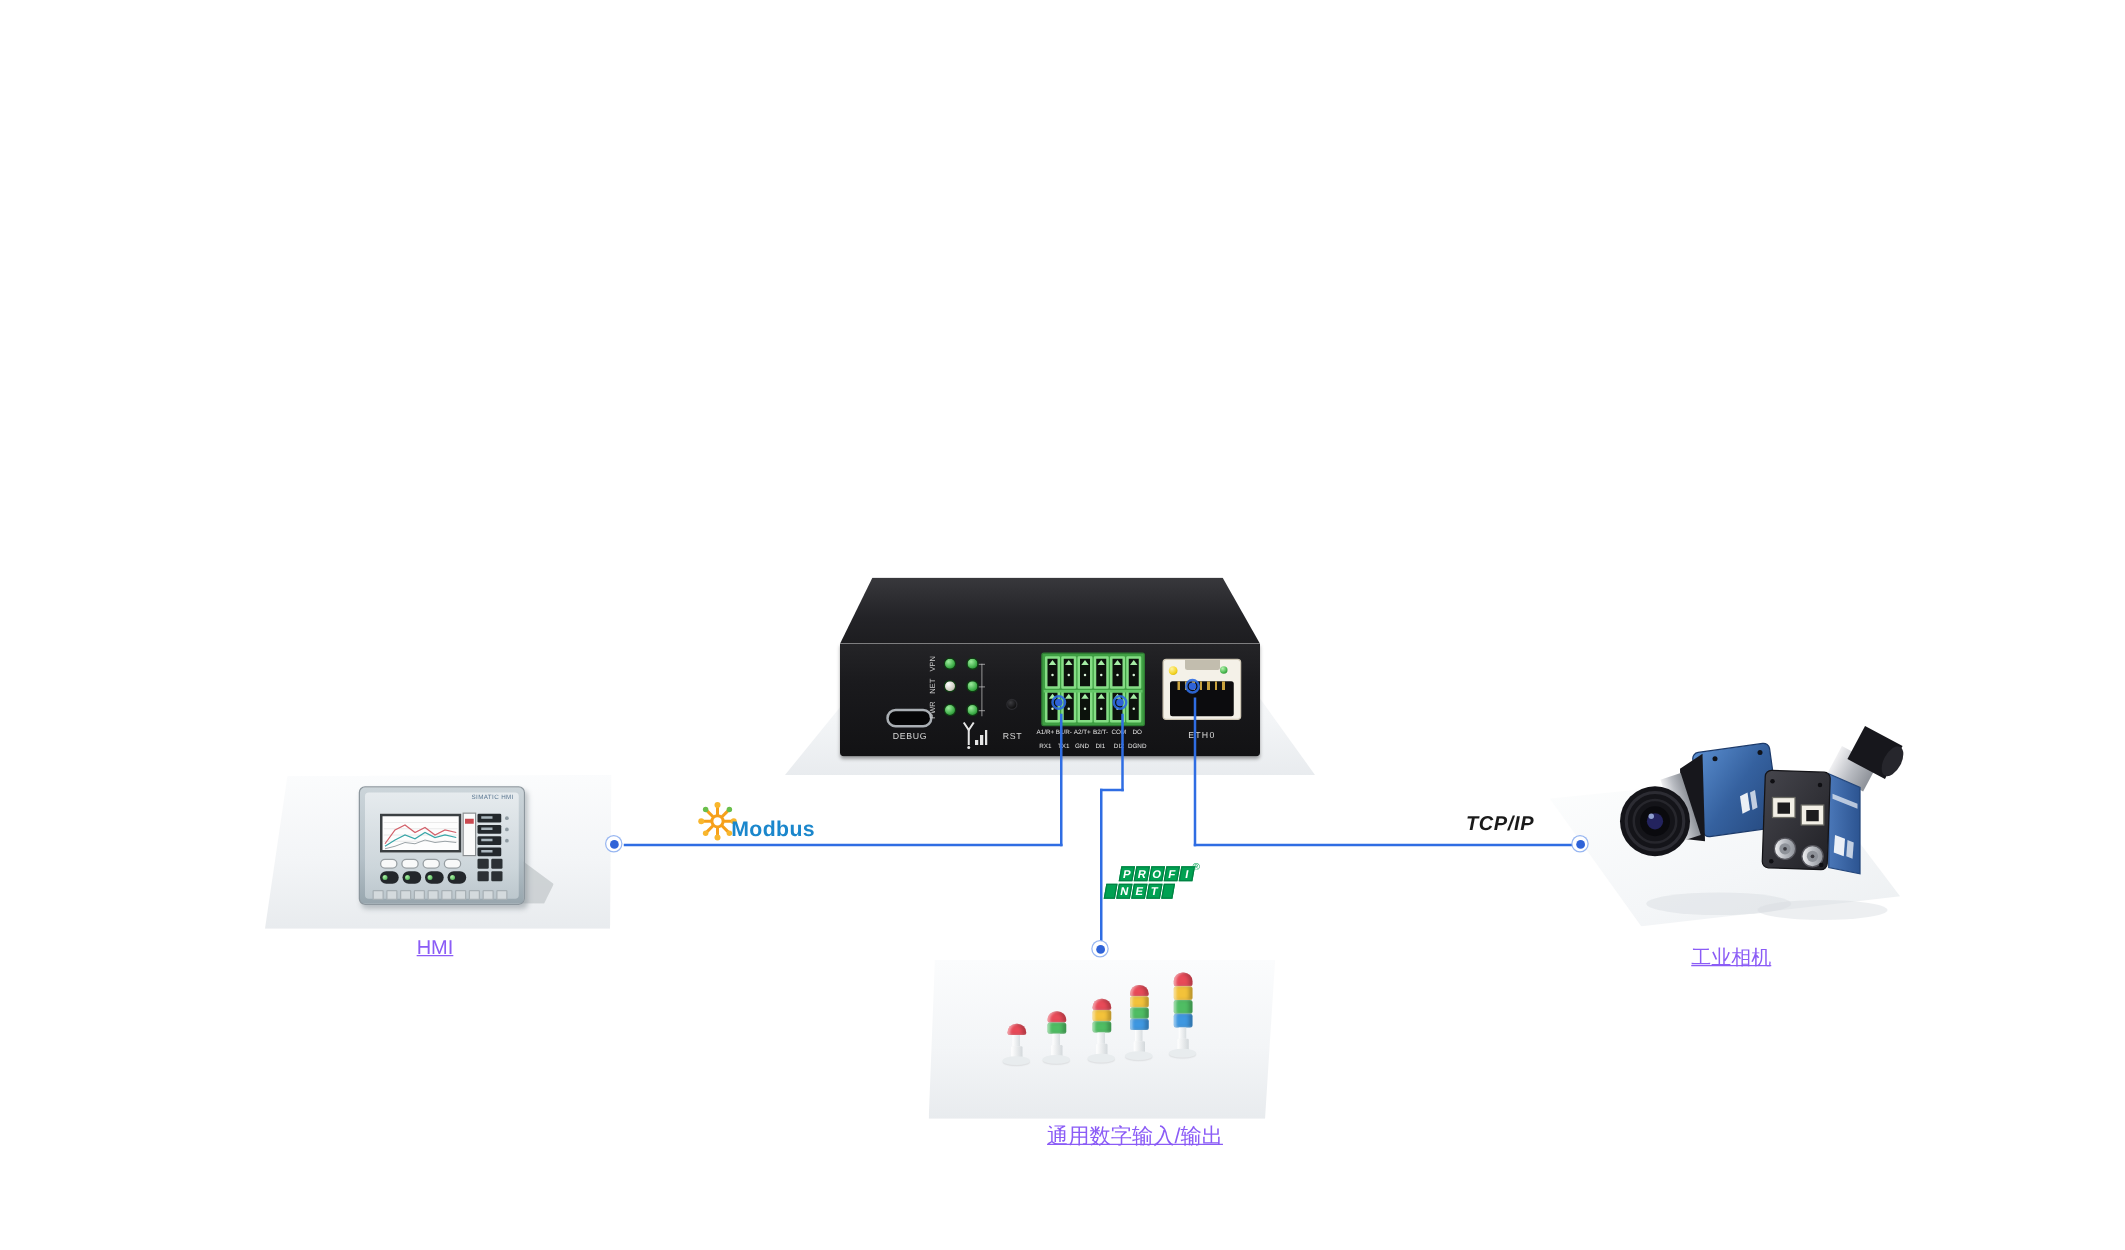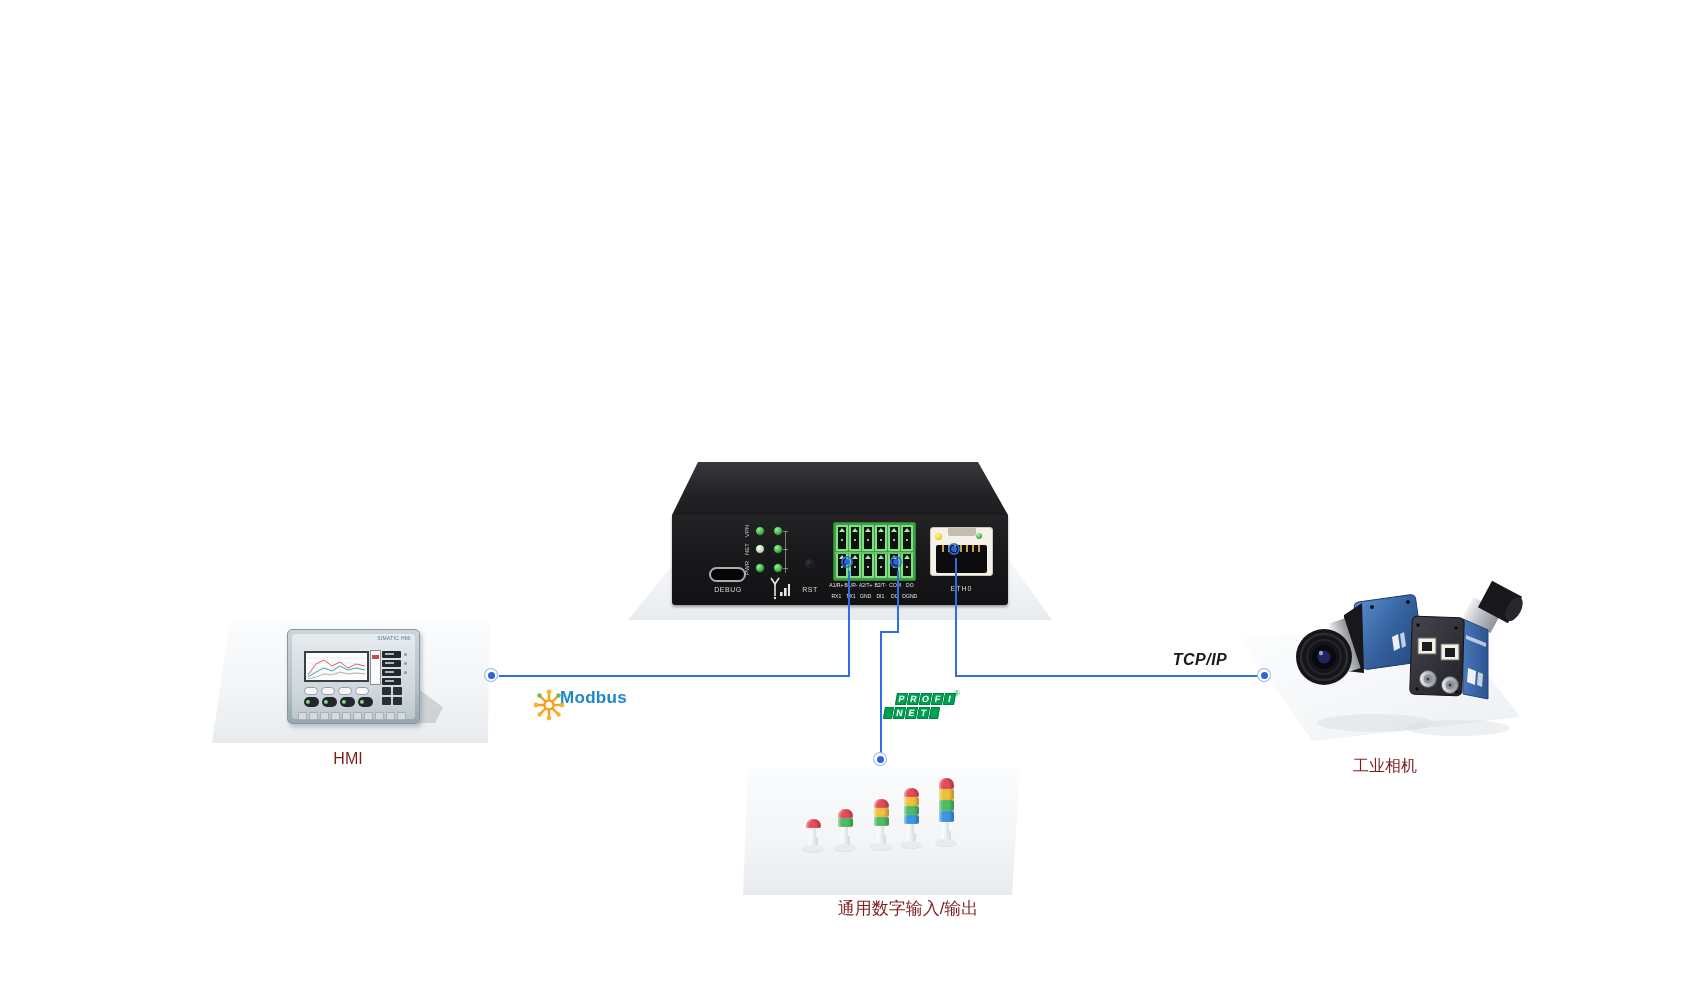--- a/index.html
+++ b/index.html
@@ -61,36 +61,36 @@
   
   .cline { position:absolute; background:#2f6de3; z-index:4; }
   .cring { position:absolute; width:12px; height:12px; border:2.5px solid rgba(47,109,227,0.9); border-radius:50%;
            z-index:5; display:flex; align-items:center; justify-content:center; }
   .cring::after { content:""; width:6px; height:6px; border-radius:50%; background:#2f63d8; }
   .cdot { position:absolute; width:14px; height:14px; border:1.5px solid rgba(47,109,227,0.5); border-radius:50%;
           z-index:5; display:flex; align-items:center; justify-content:center; background:#fff; }
   .cdot::after { content:""; width:7px; height:7px; border-radius:50%; background:#2f63d8; }
 
   
-  .modbus { position:absolute; left:532px; top:640px; z-index:3; display:flex; align-items:flex-start;margin-top:48px; }
+  .modbus { position:absolute; left:557px; top:640px; z-index:3; display:flex; align-items:flex-end; }
   .modbus-text { font-size:17px; font-weight:700; color:#1b87cc; letter-spacing:0.3px; margin-left:-6px; }
   .profinet { position:absolute; left:884px; top:693px; z-index:3; width:90px; height:32px; }
   .pn-row { position:absolute; display:flex; gap:1px; }
   .pn-row1 { left:12px; top:0; }
   .pn-row2 { left:0; top:14px; }
   .pn-tile { width:11px; height:12px; background:#00a152; color:#fff; font-size:9px; font-weight:800;
              display:flex; align-items:center; justify-content:center; transform:skewX(-10deg);
              border:1px solid #008243; }
   .pn-cap { width:9px; height:12px; background:#00a152; transform:skewX(-10deg); border:1px solid #008243; }
   .pn-reg { position:absolute; left:70px; top:-4px; font-size:8px; color:#00a152; }
   .tcpip { position:absolute; left:1158px; top:651px; width:84px; text-align:center; z-index:3;
            font-size:16px; font-weight:700; font-style:italic; color:#1a1a1a; letter-spacing:0.5px; }
 
   
-  .caption { position:absolute; z-index:3; color:#7f1d1d; font-size:16px; text-align:center; }
+  .caption { position:absolute; z-index:3; color:#8b5cf6; font-size:16px; text-align:center;text-decoration:underline; }
 
   
   .hmi { position:absolute; left:287px; top:629px; width:133px; height:95px; z-index:2; border-radius:5px;
          background:linear-gradient(180deg,#ccd5da 0%,#b5c1c8 60%,#98a6ae 100%); border:1px solid #8d979e;
          box-shadow:2px 3px 4px rgba(120,130,138,0.45); }
   .hmi-face { position:absolute; left:4px; top:4px; right:4px; bottom:4px; border-radius:3px;
               background:linear-gradient(180deg,#e6ebee 0%,#cdd6db 70%,#bcc7cd 100%); }
   .hmi-brand { position:absolute; right:8px; top:5px; font-size:5px; color:#57748f; letter-spacing:0.3px; }
   .hmi-screen { position:absolute; left:16px; top:21px; width:65px; height:31px; background:#fdfdfd; border:2px solid #3a3f42; }
   .hmi-slider { position:absolute; left:82px; top:20px; width:11px; height:35px; background:#fafafa; border:1px solid #8a8f92; }

